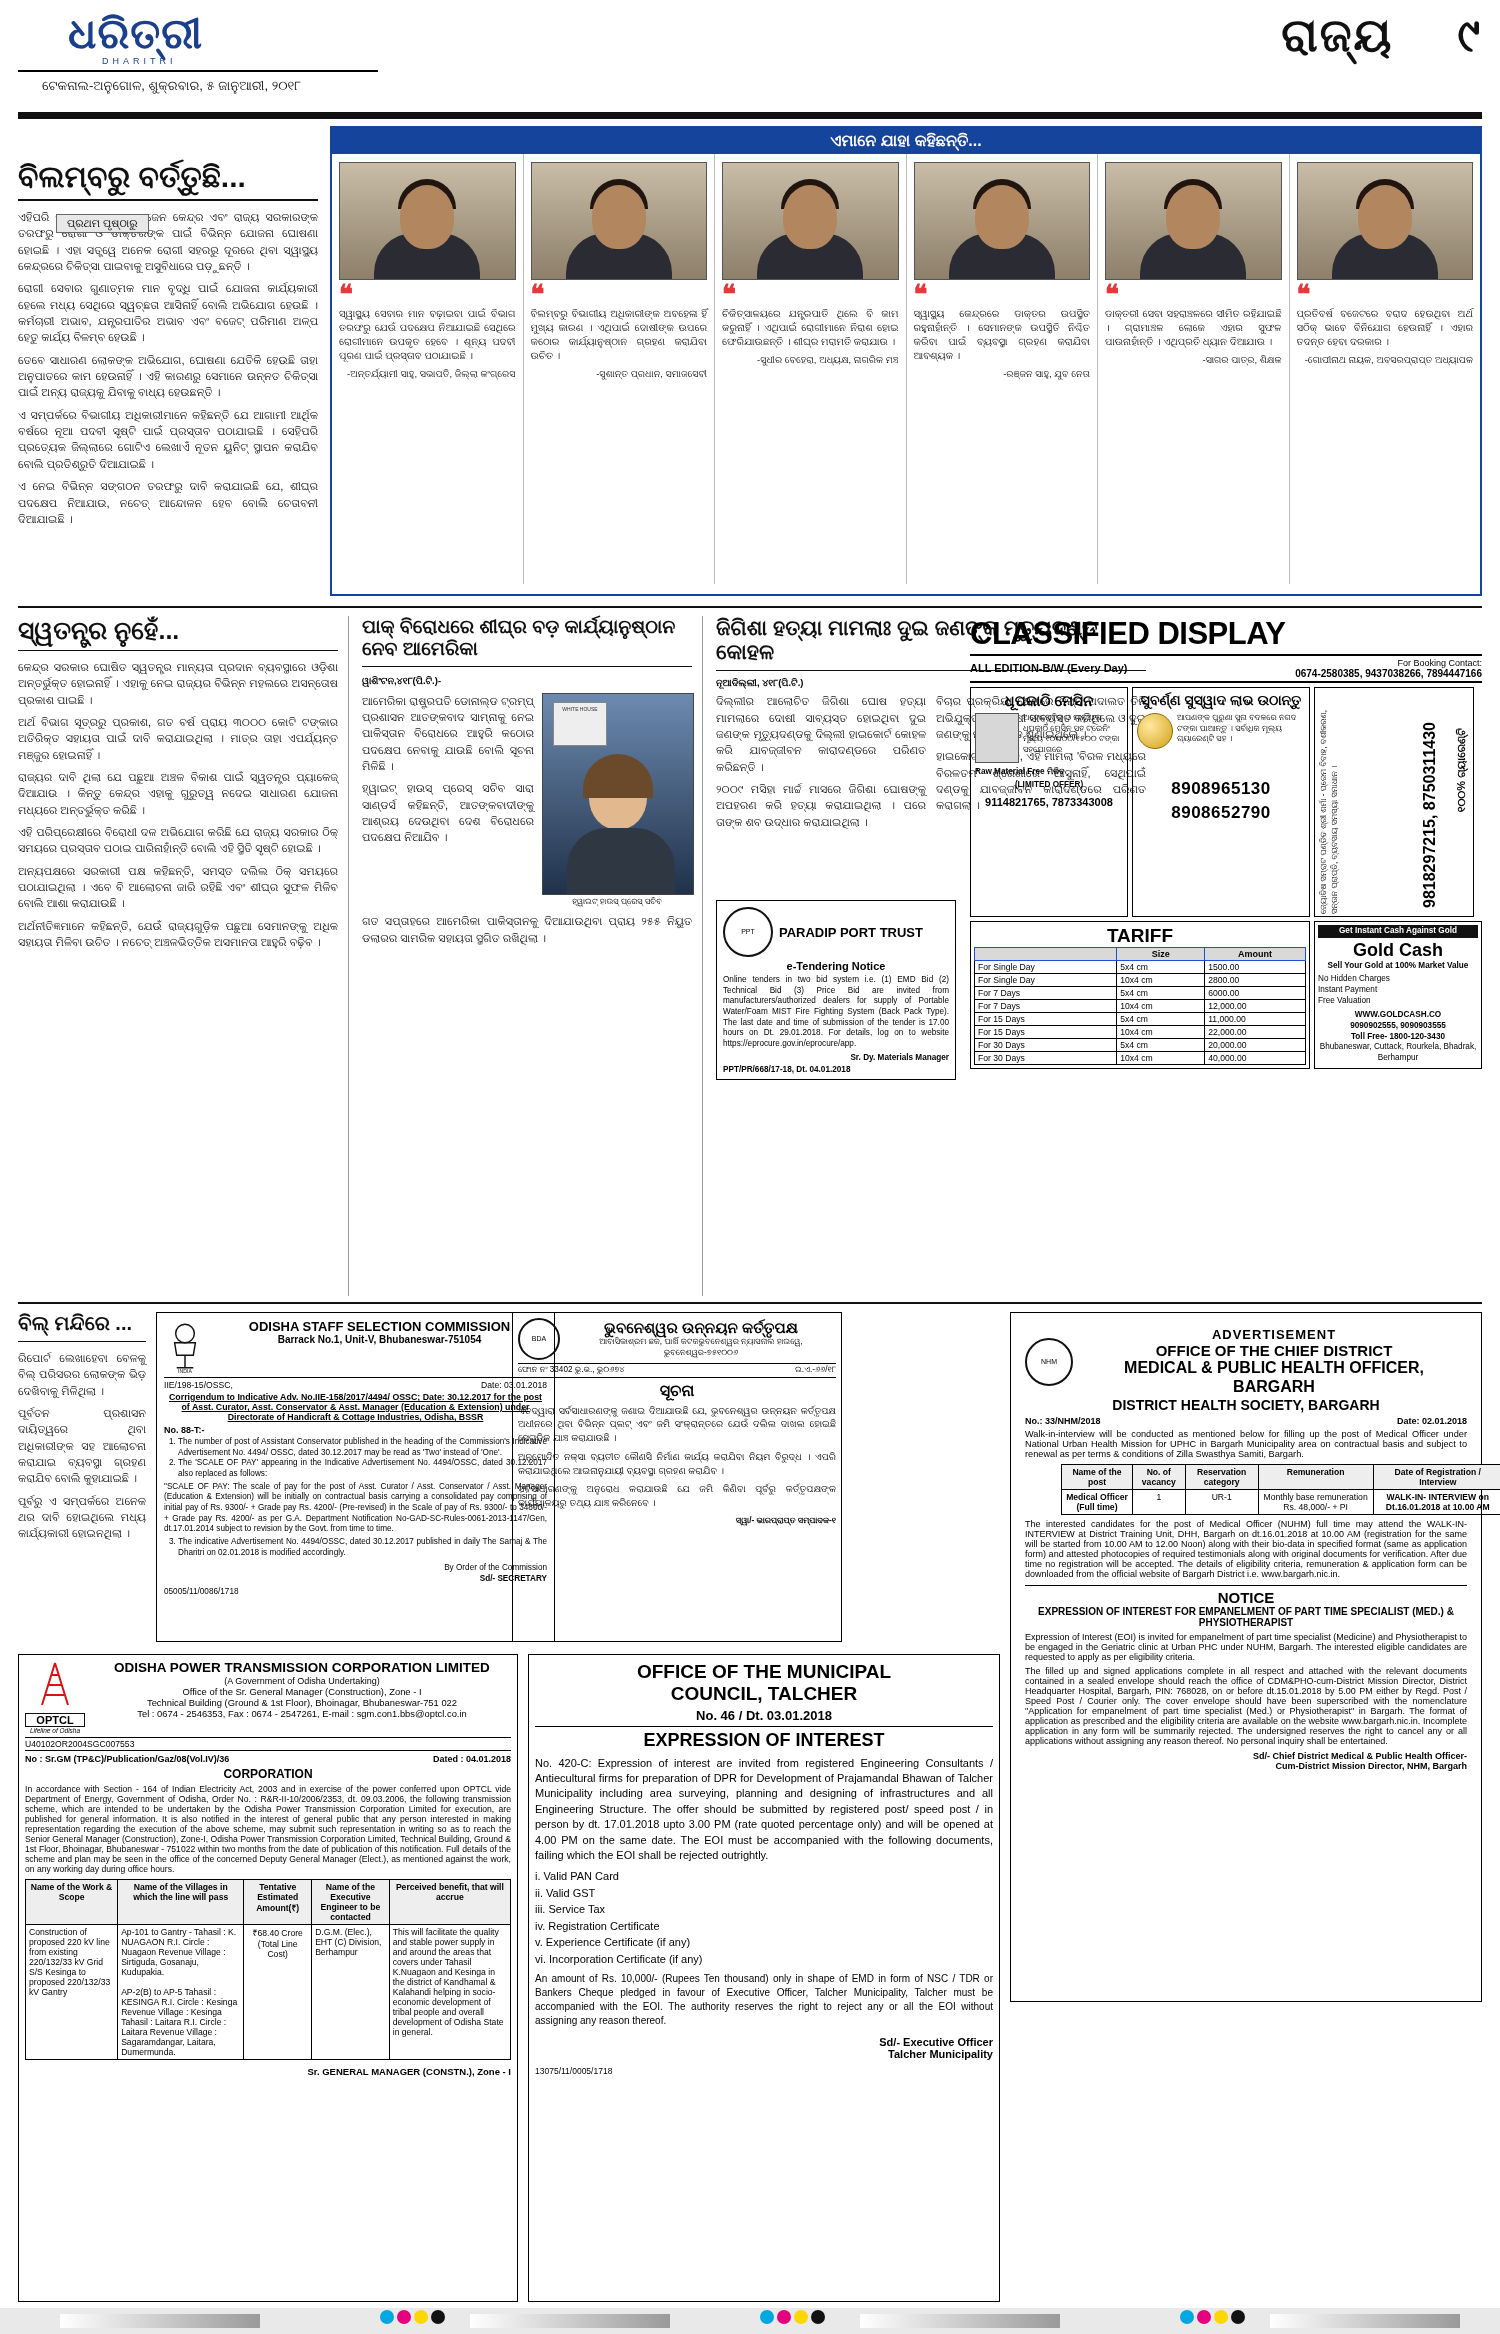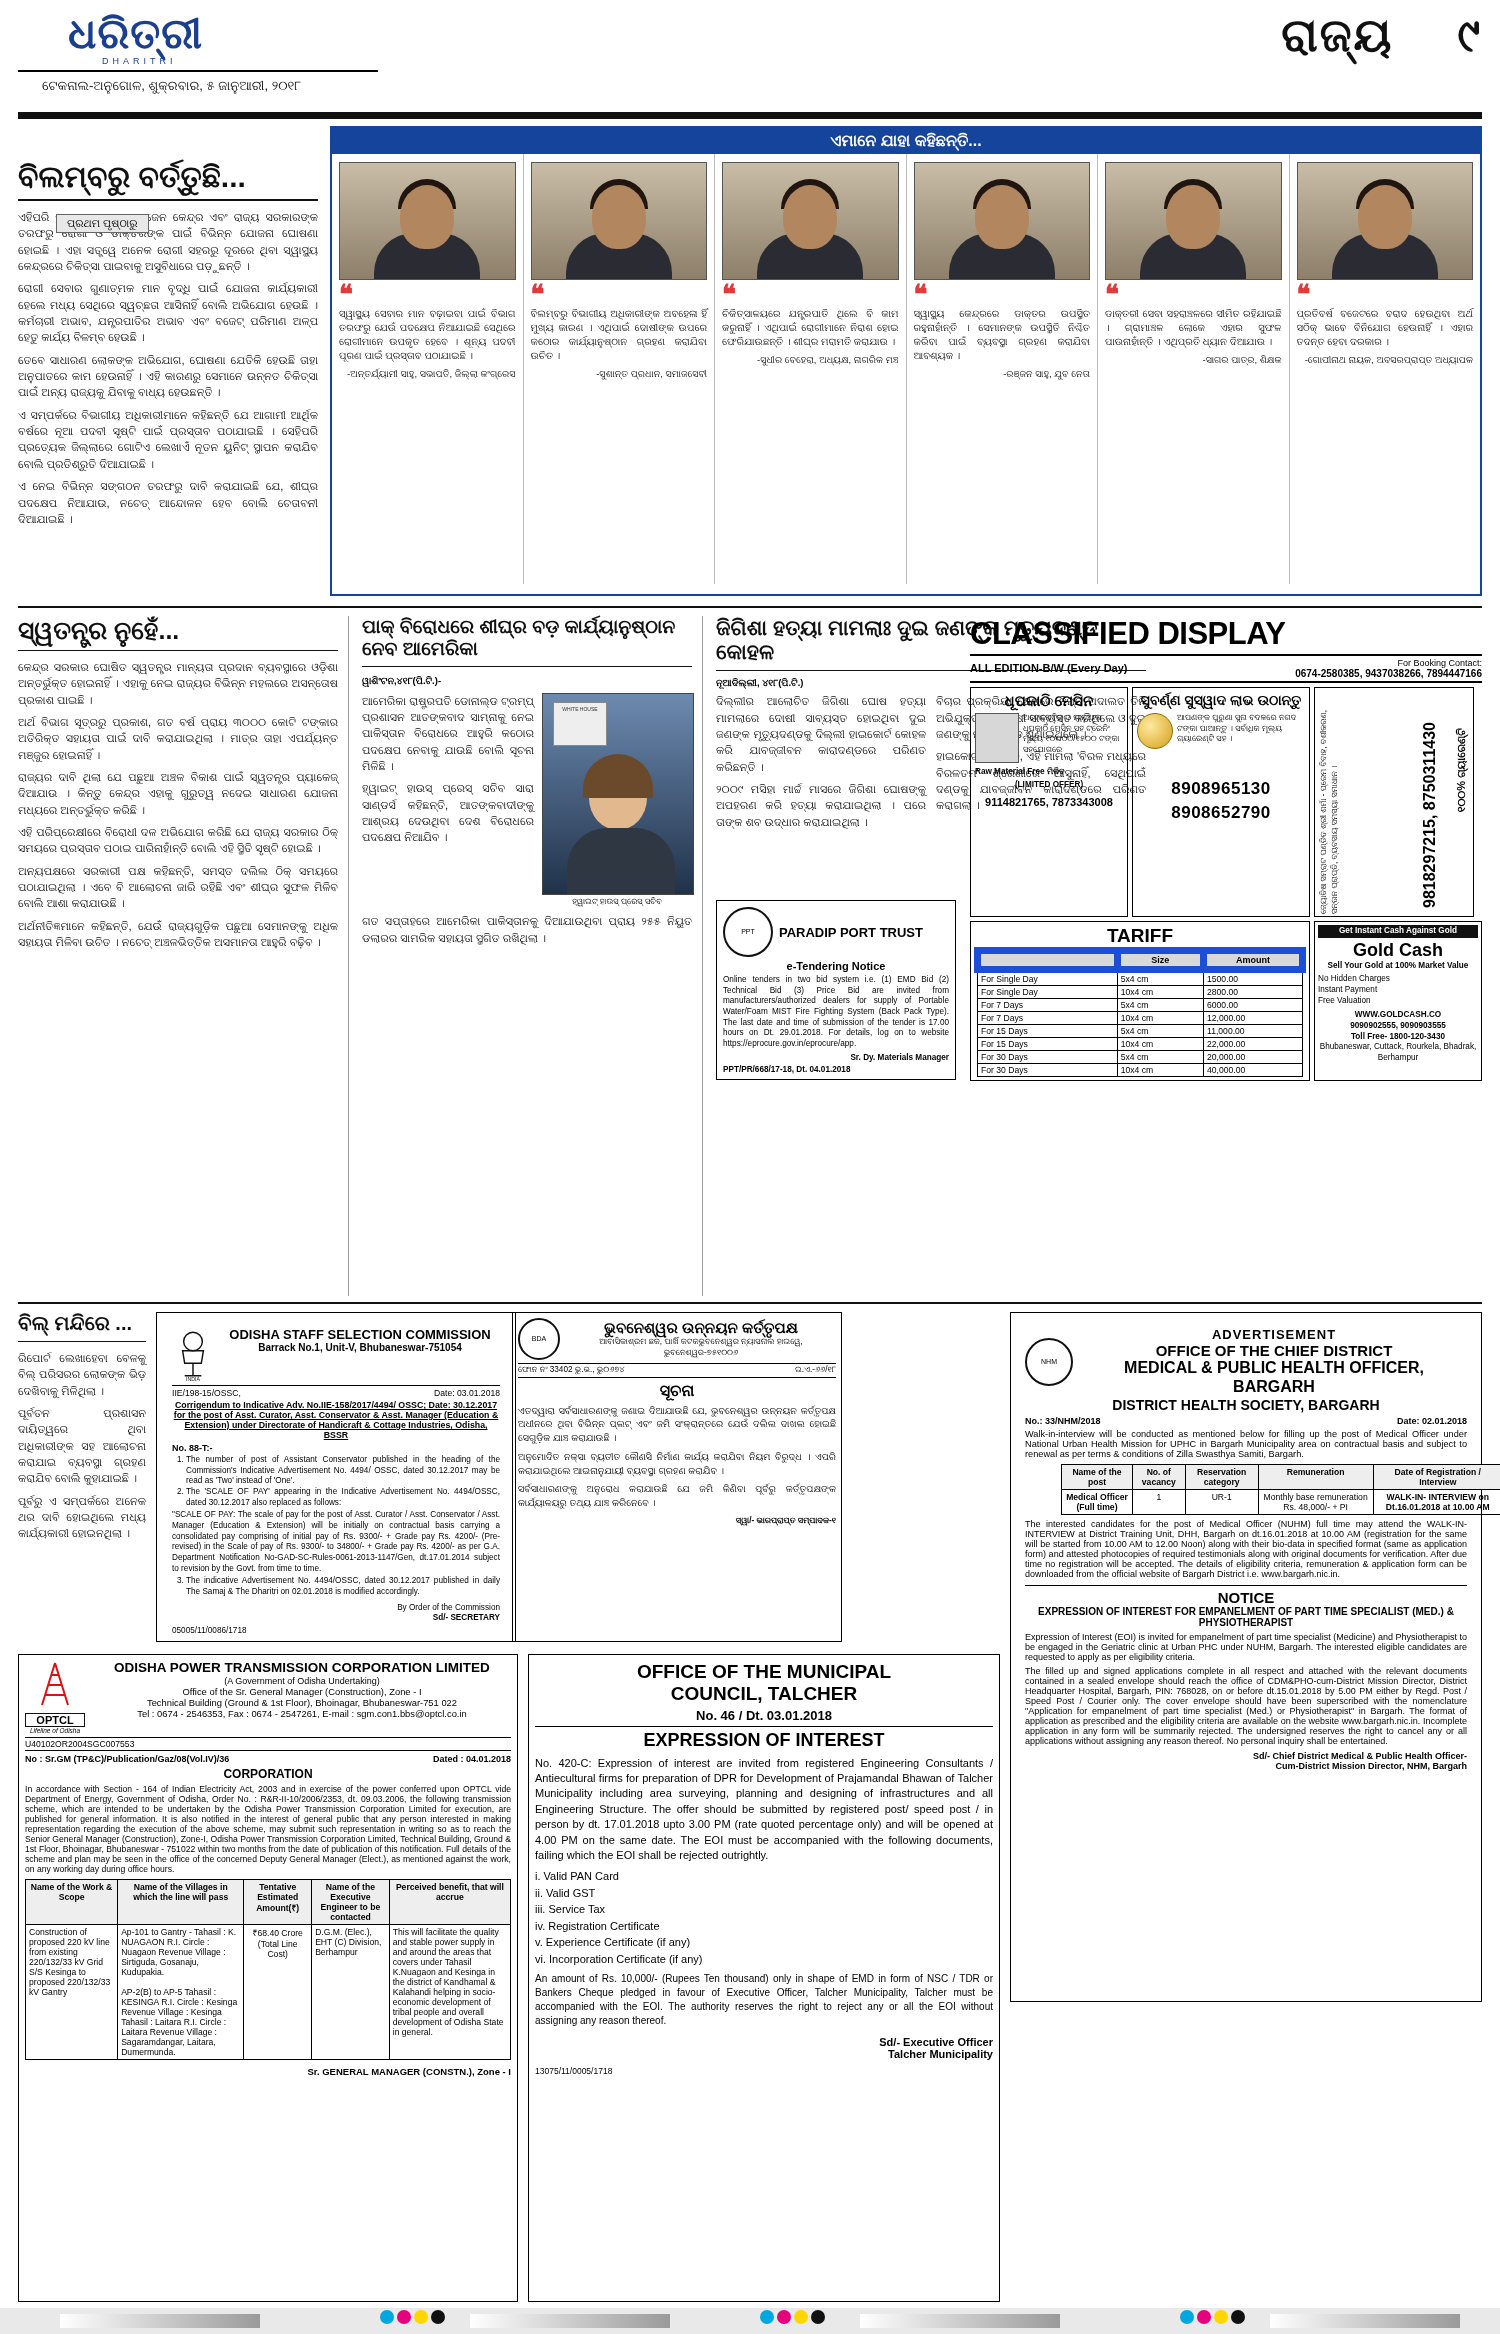--- a/index.html
+++ b/index.html
@@ -45,21 +45,21 @@
   .lead-h{font-size:30px;font-weight:bold;color:#111;line-height:1.1;padding-bottom:6px;border-bottom:2px solid #111;}
   .tagbox{position:absolute;left:38px;top:88px;background:#e8e8e8;border:1px solid #666;font-size:11px;padding:2px 10px;}
 
   
   .h2{font-size:25px;font-weight:bold;line-height:1.12;color:#111;}
   .h3{font-size:19px;font-weight:bold;line-height:1.15;color:#111;}
 
   
   .cd-title{font-size:31px;font-weight:bold;letter-spacing:-0.5px;}
   .ad-box{border:1px solid #000;box-sizing:border-box;}
-  .tariff th{background:#d9d9d9;font-size:9px;border:7px solid #1d4ed8;padding:1px 2px;}
+  .tariff th{background:#d9d9d9;font-size:9px;border:1px solid #1d4ed8;padding:1px 2px;}
   .tariff td{font-size:8.6px;border:1px solid #000;padding:1px 3px;}
   .tariff{border-collapse:collapse;width:100%;}
 
   table.grid{border-collapse:collapse;width:100%;}
   table.grid th,table.grid td{border:1px solid #000;font-size:8.6px;padding:2px 3px;vertical-align:top;}
   table.grid th{background:#eee;font-weight:bold;text-align:center;}
 
   .seal{width:46px;height:46px;border-radius:50%;border:2px solid #111;display:flex;align-items:center;justify-content:center;font-size:7px;text-align:center;line-height:1.05;}
   .emblem{width:42px;height:54px;display:block;}
 
@@ -361,21 +361,21 @@
   <div class="box" style="left:18px;top:1312px;width:128px;height:330px;">
     <div class="h3 od" style="font-size:20px;">ବିଲ୍ ମନ୍ଦିରେ ...</div>
     <div style="border-bottom:1px solid #111;margin:6px 0 8px 0;"></div>
     <div class="body-text od">
       <p>ରିପୋର୍ଟ ଲେଖାହେବା ବେଳକୁ ବିଲ୍ ପରିସରର ଲୋକଙ୍କ ଭିଡ଼ ଦେଖିବାକୁ ମିଳିଥିଲା ।</p>
       <p>ପୂର୍ବତନ ପ୍ରଶାସନ ଦାୟିତ୍ୱରେ ଥିବା ଅଧିକାରୀଙ୍କ ସହ ଆଲୋଚନା କରାଯାଇ ବ୍ୟବସ୍ଥା ଗ୍ରହଣ କରାଯିବ ବୋଲି କୁହାଯାଇଛି ।</p>
       <p>ପୂର୍ବରୁ ଏ ସମ୍ପର୍କରେ ଅନେକ ଥର ଦାବି ହୋଇଥିଲେ ମଧ୍ୟ କାର୍ଯ୍ୟକାରୀ ହୋଇନଥିଲା ।</p>
     </div>
   </div>
 
-  <div class="box ad-box" style="left:156px;top:1312px;width:360px;height:330px;padding:15px;">
+  <div class="box ad-box" style="left:156px;top:1312px;width:399px;height:330px;padding:7px;">
     <div style="display:flex;gap:6px;align-items:flex-start;">
       <svg class="emblem" viewBox="0 0 40 52">
         <circle cx="20" cy="13" r="9" fill="none" stroke="#111" stroke-width="1.4"></circle>
         <path d="M10 22 L30 22 L28 34 L12 34 Z" fill="none" stroke="#111" stroke-width="1.4"></path>
         <path d="M20 34 L20 46 M12 46 L28 46" stroke="#111" stroke-width="1.4" fill="none"></path>
         <text x="20" y="51" font-size="5" text-anchor="middle" fill="#111">INDIA</text>
       </svg>
       <div style="flex:1;text-align:center;">
         <div class="b" style="font-size:13px;line-height:1.1;">ODISHA STAFF SELECTION COMMISSION</div>
         <div class="b" style="font-size:10px;">Barrack No.1, Unit-V, Bhubaneswar-751054</div>

